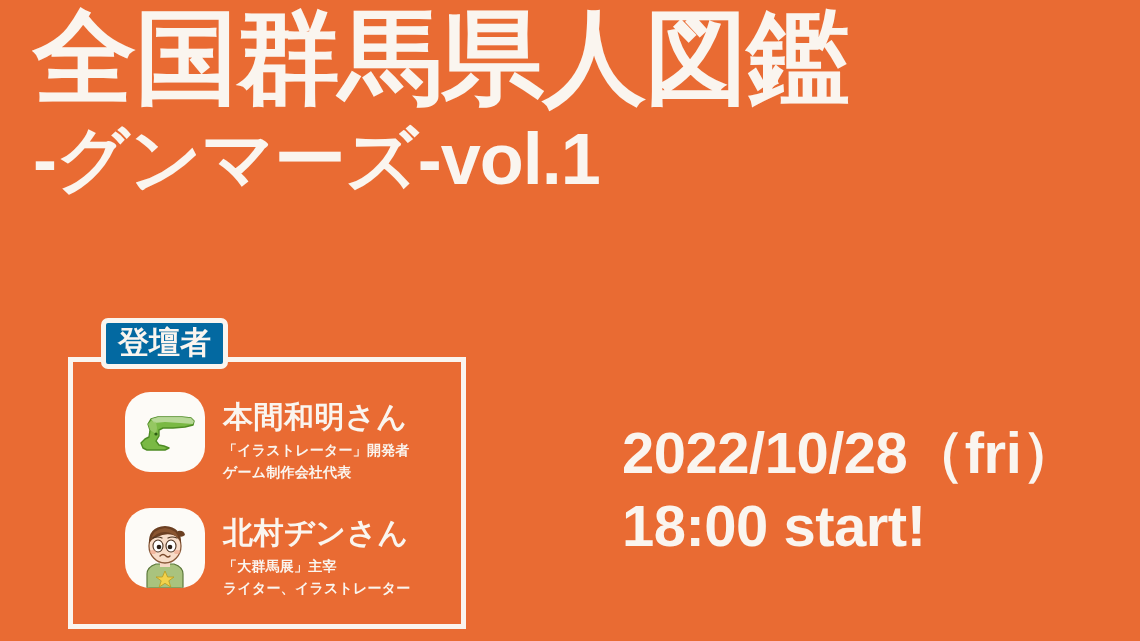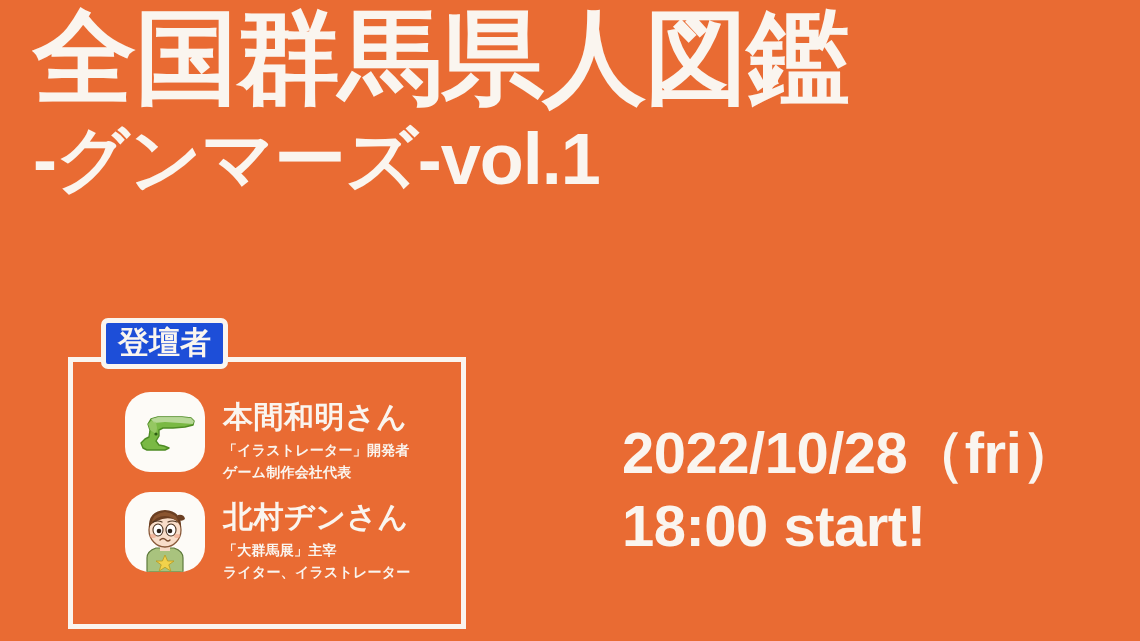--- a/index.html
+++ b/index.html
@@ -54,21 +54,21 @@
     width: 398px;
     height: 272px;
     border: 5px solid #faf5ef;
     box-sizing: border-box;
   }
 
   .speakers-label {
     position: absolute;
     left: 28px;
     top: -44px;
-    background: #1d4ed8;
+    background: #0369a1;
     border: 5px solid #faf5ef;
     border-radius: 7px;
     padding: 3px 12px 5px 12px;
     box-sizing: border-box;
   }
 
   .speakers-label-text {
     font-size: 31px;
     line-height: 1.08;
     font-weight: 700;
@@ -86,21 +86,21 @@
   }
 
   .speaker {
     position: absolute;
     left: 52px;
     display: flex;
     align-items: flex-start;
   }
 
   .speaker.first  { top: 30px; }
-  .speaker.second { top: 130px; justify-content: center; }
+  .speaker.second { top: 146px; justify-content: center; }
 
   .avatar {
     width: 80px;
     height: 80px;
     border-radius: 25px;
     background: #fdfbf7;
     flex: 0 0 auto;
     position: relative;
     overflow: hidden;
   }

